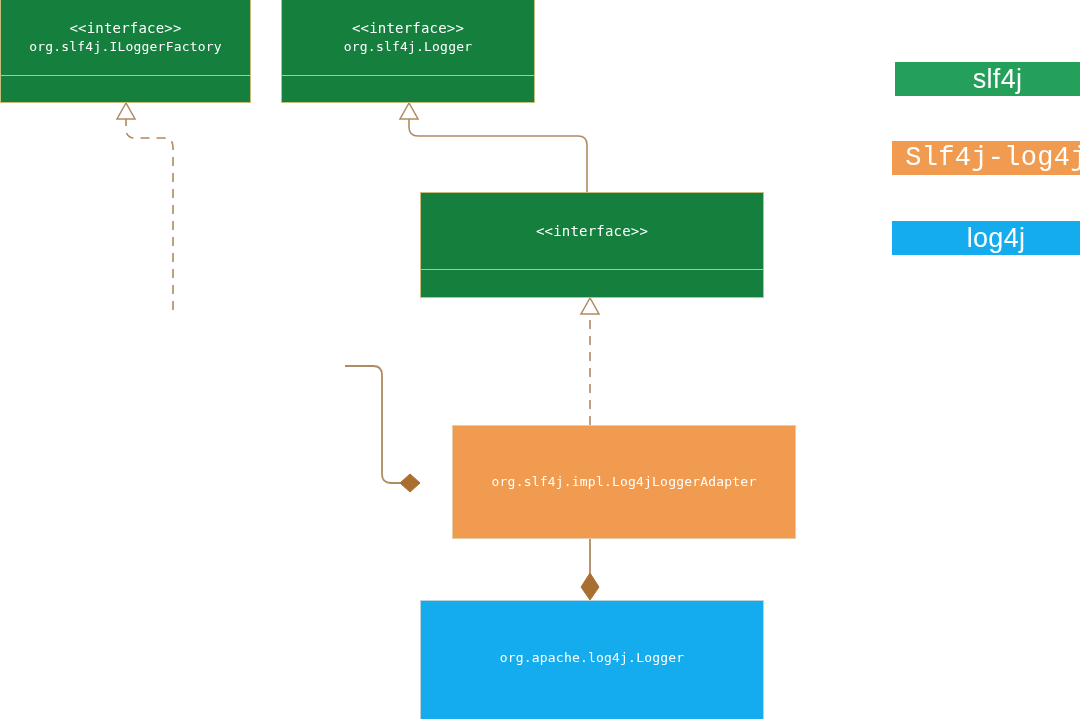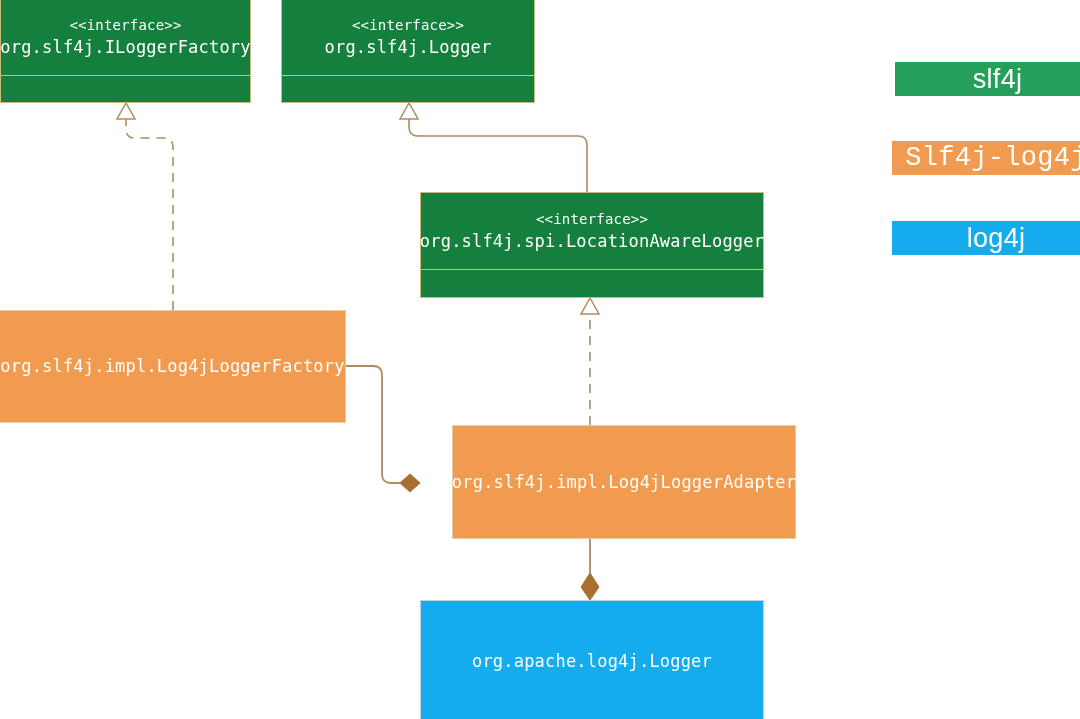--- a/index.html
+++ b/index.html
@@ -41,21 +41,21 @@
     text-align: center;
     line-height: 1.45;
     padding: 6px 8px;
   }
   .uml-stereotype {
     font-size: 14px;
     letter-spacing: 0.2px;
     white-space: nowrap;
   }
   .uml-title {
-    font-size: 17px;
+    font-size: 13px;
     letter-spacing: 0.2px;
     white-space: nowrap;
   }
   .uml-divider {
     height: 1px;
     background: #c9bd7e;
     flex: 0 0 auto;
   }
   .uml-body {
     flex: 1 1 auto;
@@ -140,31 +140,25 @@
       <div class="uml-stereotype">&lt;&lt;interface&gt;&gt;</div>
       <div class="uml-title">org.slf4j.Logger</div>
     </div>
     <div class="uml-divider"></div>
     <div class="uml-body"></div>
   </div>
 
   <div class="uml-box green" style="left:420px; top:192px; width:344px; height:106px;">
     <div class="uml-head" style="height:64px;">
       <div class="uml-stereotype">&lt;&lt;interface&gt;&gt;</div>
-      <div class="uml-title">org.slf4j.spi.LocationAwareLogger</div>
     </div>
     <div class="uml-divider"></div>
     <div class="uml-body"></div>
   </div>
 
-  <div class="uml-box orange plain" style="left:-1px; top:310px; width:347px; height:113px;">
-    <div class="uml-head">
-      <div class="uml-title">org.slf4j.impl.Log4jLoggerFactory</div>
-    </div>
-  </div>
 
   <div class="uml-box orange plain" style="left:420px; top:425px; width:344px; height:114px;margin-left:32px;">
     <div class="uml-head">
       <div class="uml-title">org.slf4j.impl.Log4jLoggerAdapter</div>
     </div>
   </div>
 
   <div class="uml-box blue plain" style="left:420px; top:600px; width:344px; height:124px;">
     <div class="uml-head" style="justify-content:flex-start; padding-top:48px;">
       <div class="uml-title">org.apache.log4j.Logger</div>

